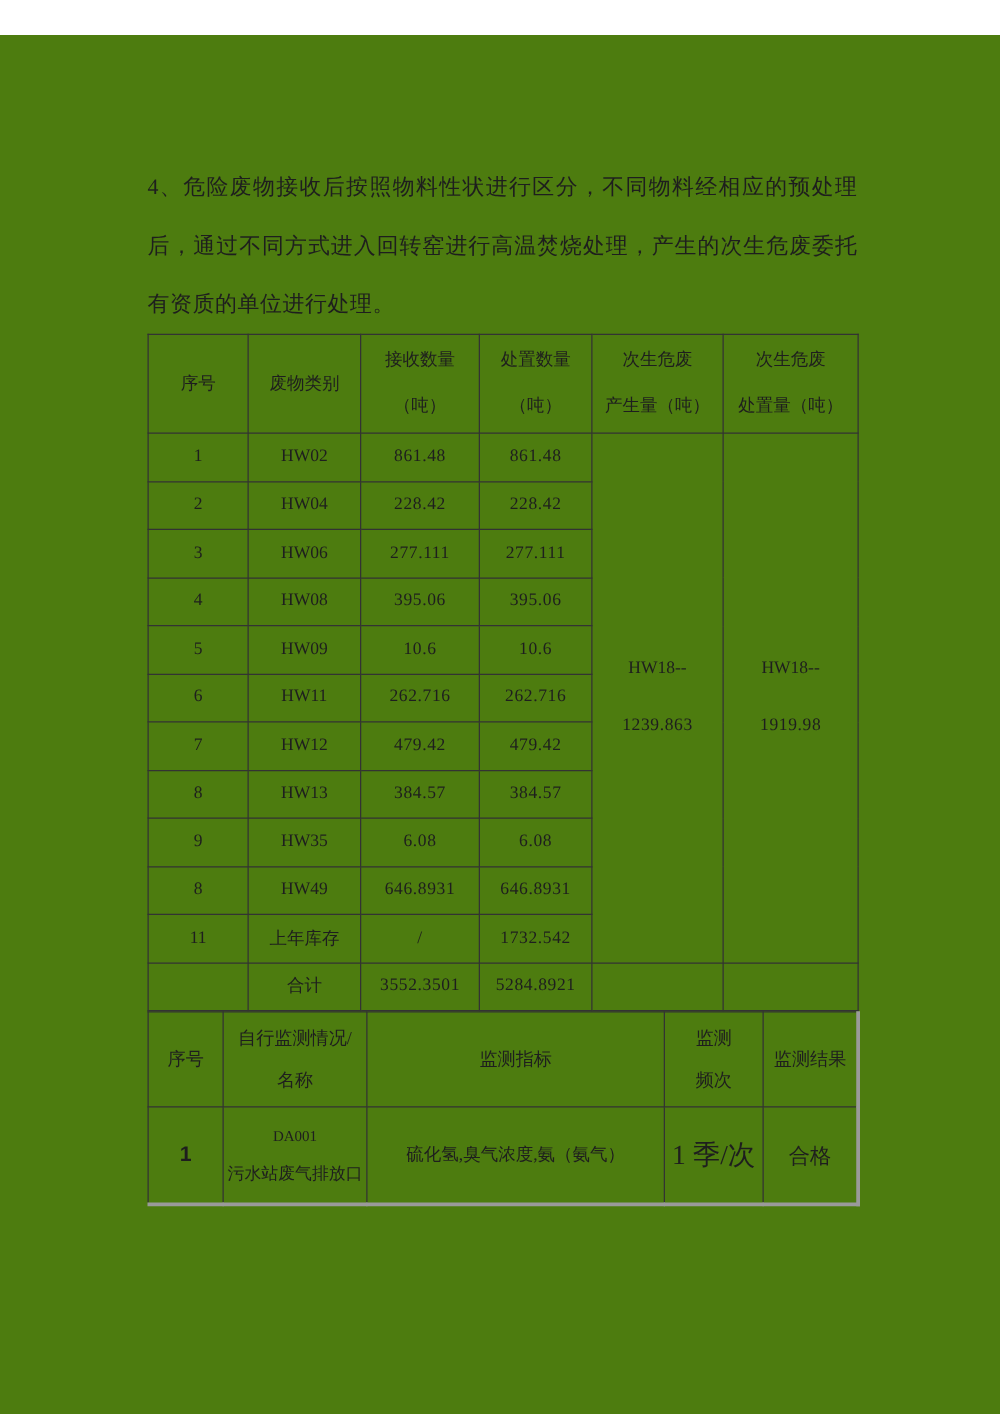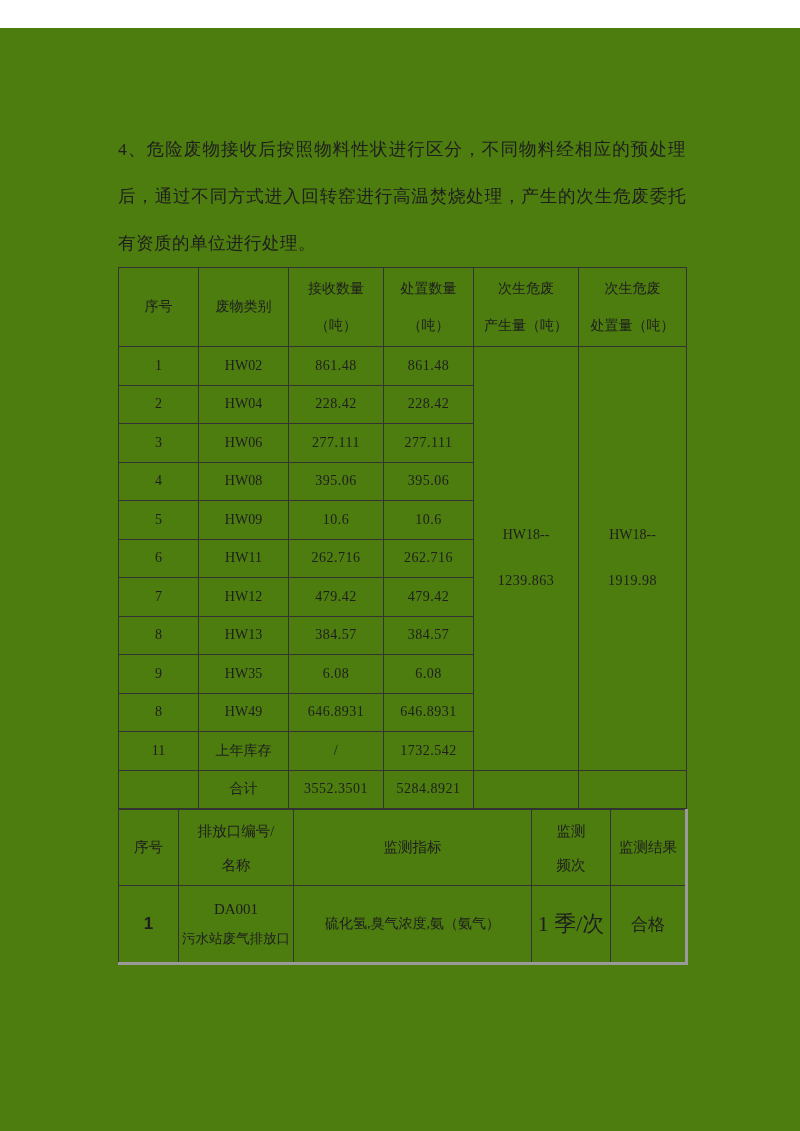--- a/index.html
+++ b/index.html
@@ -54,21 +54,21 @@
   
   .t2 {
     font-size: 14.5px;
     border-right: 3px solid #9a9a9a;
     border-bottom: 3px solid #9a9a9a;
   }
   .t2 thead tr { height: 76px; }
   .t2 tbody tr { height: 78px; }
   .t2 .hl div { line-height: 34px; }
   .t2 .serial { font-family: "Liberation Sans", "DejaVu Sans", sans-serif; font-weight: bold; font-size: 17px; }
-  .t2 .outlet .l1 { font-size: 15px; line-height: 30px; }
+  .t2 .outlet .l1 { font-size: 12px; line-height: 30px; }
   .t2 .outlet .l2 { font-size: 13.5px; line-height: 30px; }
   .t2 .indicators { font-size: 14px; }
   .t2 .freq { font-size: 22px; }
   .t2 .result { font-size: 17px; }
 </style>
 </head>
 <body>
 
 <div class="page">
   <div class="content">
@@ -199,21 +199,21 @@
         <col style="width:60px">
           <col style="width:115px">
           <col style="width:238px">
         <col style="width:79px">
           <col style="width:76px">
       </colgroup>
       <thead>
         <tr>
           <th>序号</th>
           <th class="hl">
-            <div>排放口编号/</div>
+            <div>自行监测情况/</div>
             <div>名称</div>
           </th>
           <th>监测指标</th>
           <th class="hl">
             <div>监测</div>
             <div>频次</div>
           </th>
           <th>监测结果</th>
         </tr>
       </thead>

